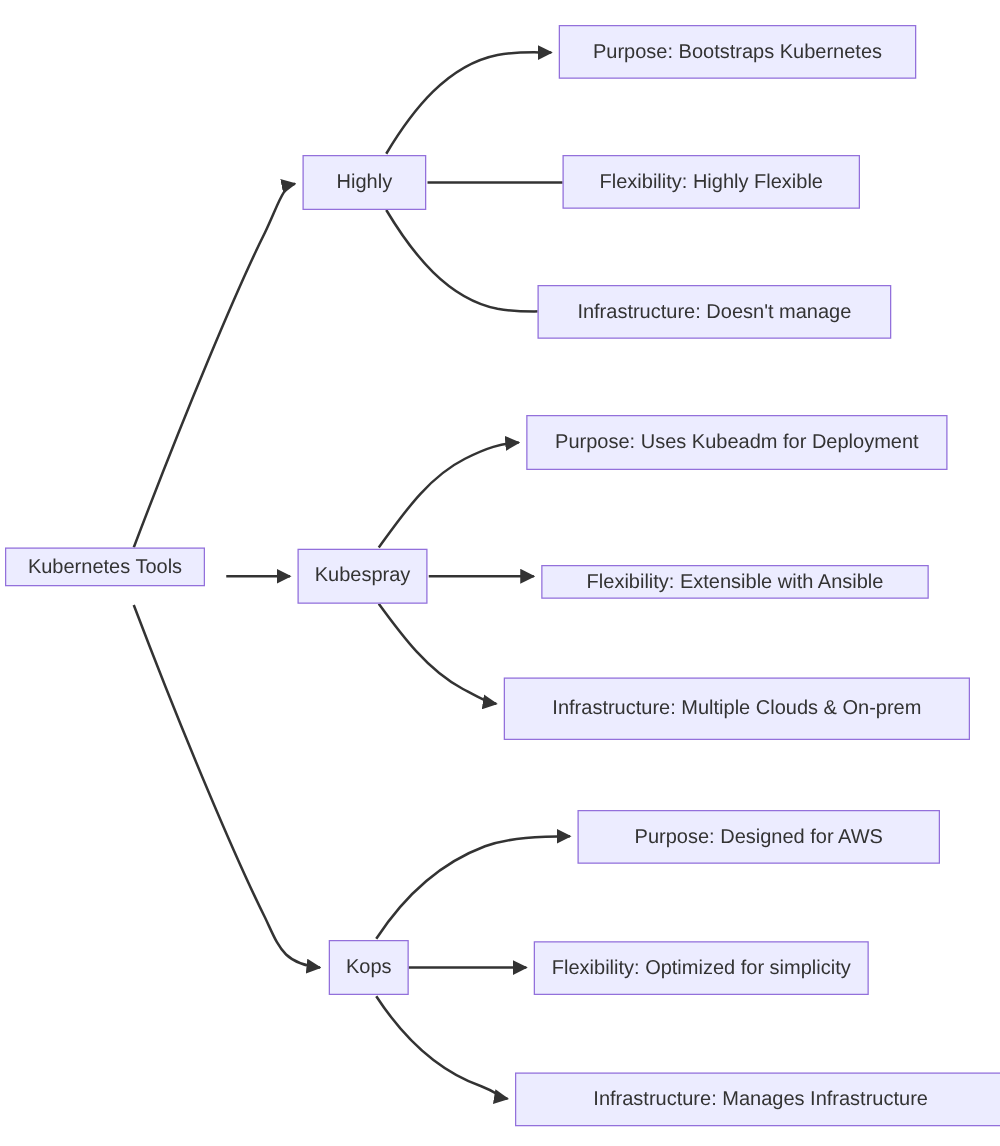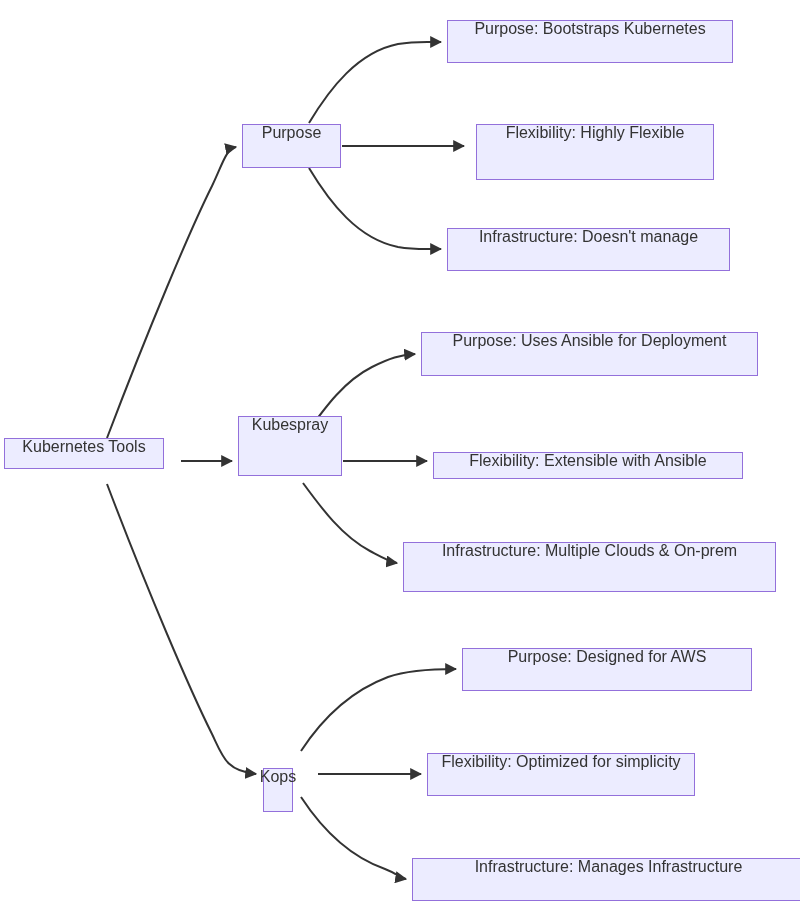--- a/index.html
+++ b/index.html
@@ -27,20 +27,21 @@
     fill: none;
     stroke: var(--edge, #333333);
     stroke-width: 2px;
   }
   .node {
     position: absolute;
     box-sizing: border-box;
     background: var(--node-fill, #ECECFF);
     border: 1px solid var(--node-border, #9370DB);
     display: flex;
+    align-items: center;
     justify-content: center;
     color: var(--text, #333333);
     font-size: 16px;
     line-height: 1;
     white-space: nowrap;
   }
 </style>
 </head>
 <body>
 
@@ -68,41 +69,41 @@
     <path class="edge" d="M 301 751 C 320 722, 348 692, 388 677 C 408 670, 432 669, 456 669" marker-end="url(#arrow)"></path>
     <path class="edge" d="M 318 774 L 421 774" marker-end="url(#arrow)"></path>
     <path class="edge" d="M 301 797 C 320 826, 348 856, 385 869 C 398 874, 400 878, 406 879" marker-end="url(#arrow)"></path>
   </svg>
 
   <div class="node" style="left:4px;top:438px;width:160px;height:31px">
     <span class="node-label">Kubernetes Tools</span>
   </div>
 
   <div class="node" style="left:242px;top:124px;width:99px;height:44px">
-    <span class="node-label">Purpose</span>
+    <span class="node-label">Highly</span>
   </div>
-  <div class="node" style="left:238px;top:416px;width:104px;height:60px">
+  <div class="node" style="left:238px;top:439px;width:104px;height:44px">
     <span class="node-label">Kubespray</span>
   </div>
-  <div class="node" style="left:263px;top:768px;width:30px;height:44px">
+  <div class="node" style="left:263px;top:752px;width:64px;height:44px">
     <span class="node-label">Kops</span>
   </div>
 
   <div class="node" style="left:447px;top:20px;width:286px;height:43px">
     <span class="node-label">Purpose: Bootstraps Kubernetes</span>
   </div>
-  <div class="node" style="left:476px;top:124px;width:238px;height:56px">
+  <div class="node" style="left:450px;top:124px;width:238px;height:43px">
     <span class="node-label">Flexibility: Highly Flexible</span>
   </div>
-  <div class="node" style="left:447px;top:228px;width:283px;height:43px">
+  <div class="node" style="left:430px;top:228px;width:283px;height:43px">
     <span class="node-label">Infrastructure: Doesn't manage</span>
   </div>
 
   <div class="node" style="left:421px;top:332px;width:337px;height:44px">
-    <span class="node-label">Purpose: Uses Ansible for Deployment</span>
+    <span class="node-label">Purpose: Uses Kubeadm for Deployment</span>
   </div>
   <div class="node" style="left:433px;top:452px;width:310px;height:27px">
     <span class="node-label">Flexibility: Extensible with Ansible</span>
   </div>
   <div class="node" style="left:403px;top:542px;width:373px;height:50px">
     <span class="node-label">Infrastructure: Multiple Clouds &amp; On-prem</span>
   </div>
 
   <div class="node" style="left:462px;top:648px;width:290px;height:43px">
     <span class="node-label">Purpose: Designed for AWS</span>

